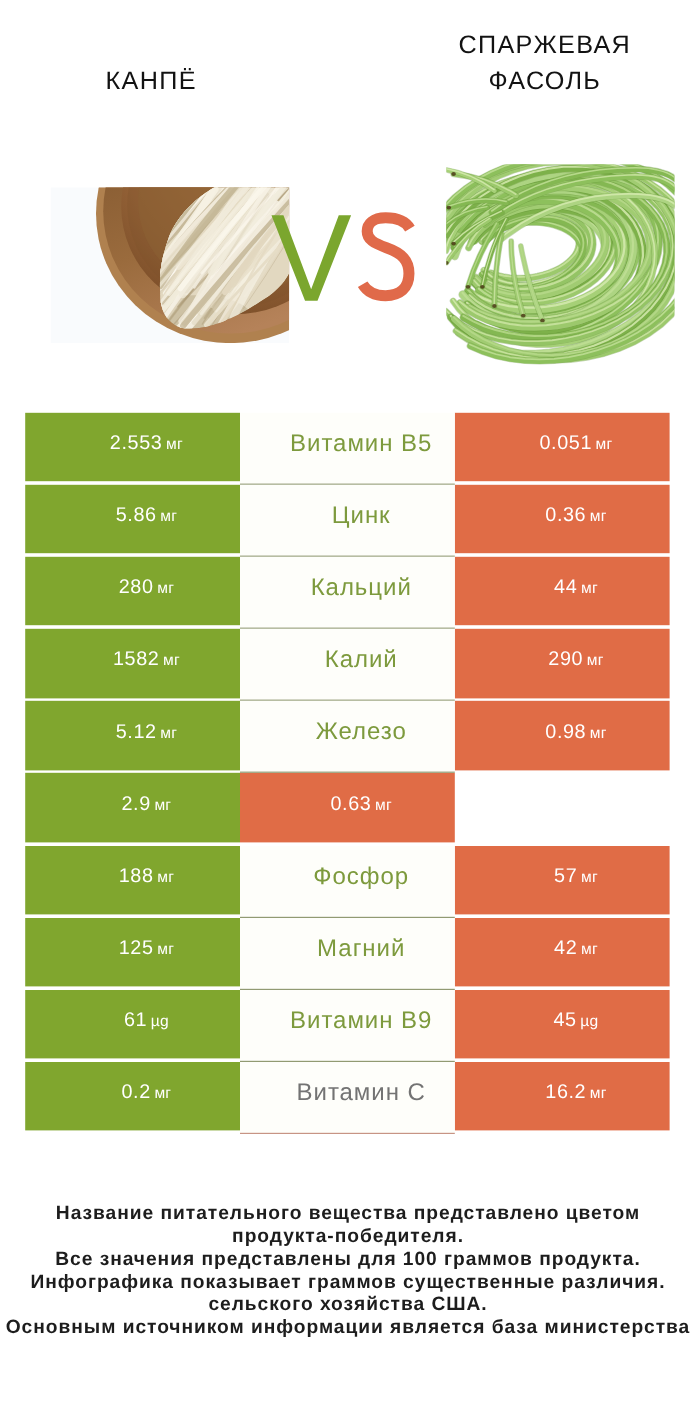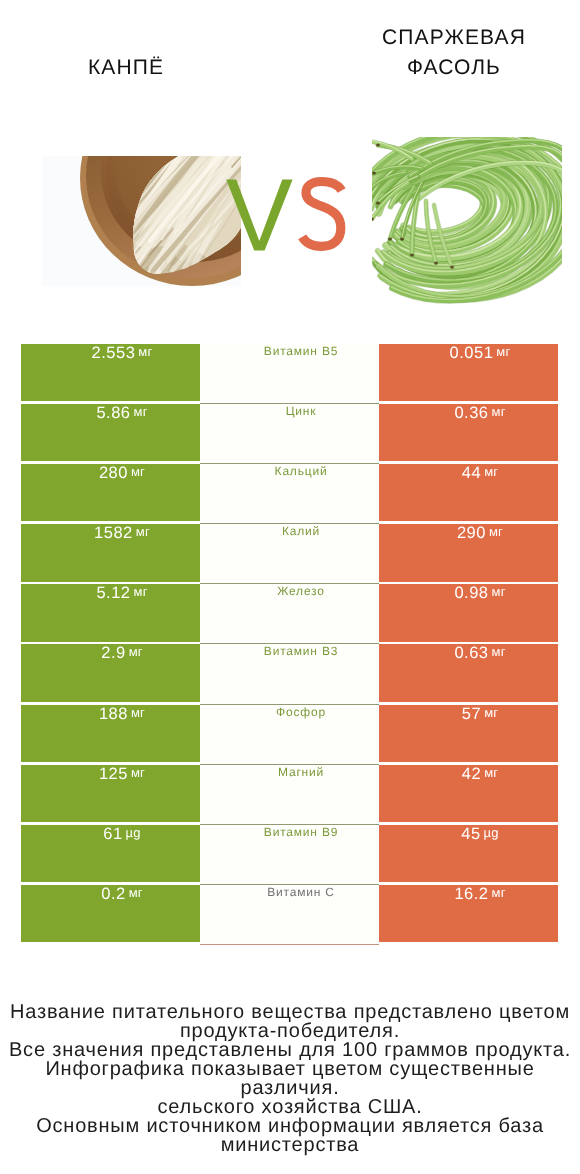--- a/index.html
+++ b/index.html
@@ -19,33 +19,33 @@
   .photoL{position:absolute;left:42px;top:156px;width:199px;height:130px;overflow:hidden;}
   .photoR{position:absolute;left:372px;top:137px;width:190px;height:172px;}
 
   
   .vs{position:absolute;left:0;top:0;width:580px;height:320px;z-index:6;pointer-events:none;}
   .vs svg{display:block;overflow:visible;}
 
   
   .tbl{position:absolute;left:21px;top:344px;width:537px;}
   .row{display:flex;height:57.3px;margin-bottom:2.8px;}
-  .cL,.cM,.cR{display:flex;align-items:flex-start;justify-content:center;box-sizing:border-box;padding-bottom:6px;padding-left:23px;}
+  .cL,.cM,.cR{display:flex;align-items:center;justify-content:center;box-sizing:border-box;padding-bottom:6px;padding-left:23px;}
   .cL{width:179px;height:57.3px;background:#80A62E;color:#fff;}
   .cM{width:179px;height:60.1px;background:#fefefa;border-bottom:1.3px solid #919a72;position:relative;top:0;}
   .cR{width:179px;height:57.3px;background:#E06C46;color:#fff;}
   .row.redwin .cM{border-bottom-color:#c79484;}
   .val{font-size:16.5px;font-weight:400;letter-spacing:0.5px;}
   .unit{font-size:13px;font-weight:400;margin-left:3px;letter-spacing:0.2px;}
-  .nut{font-size:12px;font-weight:400;color:#7d9a3d;letter-spacing:0.8px;}
+  .nut{font-size:20px;font-weight:400;color:#7d9a3d;letter-spacing:0.8px;}
   .row.redwin .nut{color:#737373;}
 
   
   .footer{position:absolute;left:0;top:1003px;width:580px;text-align:center;
-          font-size:20px;line-height:18.95px;color:#1d1d1d;font-weight:400;letter-spacing:0.8px;}
+          font-size:16px;line-height:18.95px;color:#1d1d1d;font-weight:700;letter-spacing:0.8px;}
 </style>
 </head>
 <body>
 
 <div class="page">
 
   <div class="titlewrap">
     <div class="title left">КАНПЁ</div>
     <div class="title right">СПАРЖЕВАЯ ФАСОЛЬ</div>
   </div>
@@ -480,23 +480,20 @@
         <div class="cR">
           <span class="val">0.98</span>
           <span class="unit">мг</span>
         </div>
       </div>
       <div class="row">
         <div class="cL">
           <span class="val">2.9</span>
           <span class="unit">мг</span>
         </div>
-        <div class="cM">
-          <span class="nut">Витамин B3</span>
-        </div>
         <div class="cR">
           <span class="val">0.63</span>
           <span class="unit">мг</span>
         </div>
       </div>
       <div class="row">
         <div class="cL">
           <span class="val">188</span>
           <span class="unit">мг</span>
         </div>
@@ -546,17 +543,17 @@
           <span class="val">16.2</span>
           <span class="unit">мг</span>
         </div>
       </div>
     </div>
 
   <div class="footer">
       <div>Название питательного вещества представлено цветом</div>
       <div>продукта-победителя.</div>
       <div>Все значения представлены для 100 граммов продукта.</div>
-      <div>Инфографика показывает цветом существенные различия.</div>
+      <div>Инфографика показывает граммов существенные различия.</div>
       <div>сельского хозяйства США.</div>
       <div>Основным источником информации является база министерства</div>
     </div>
 </div>
 
 </body></html>

